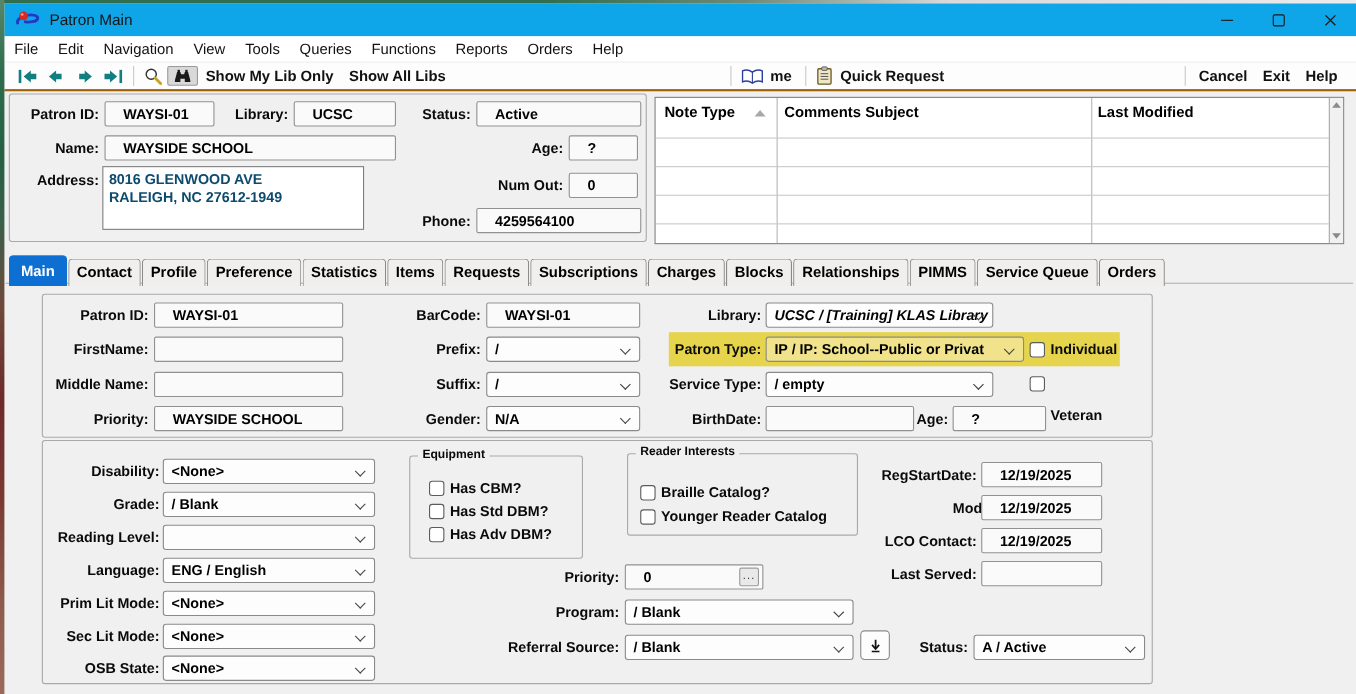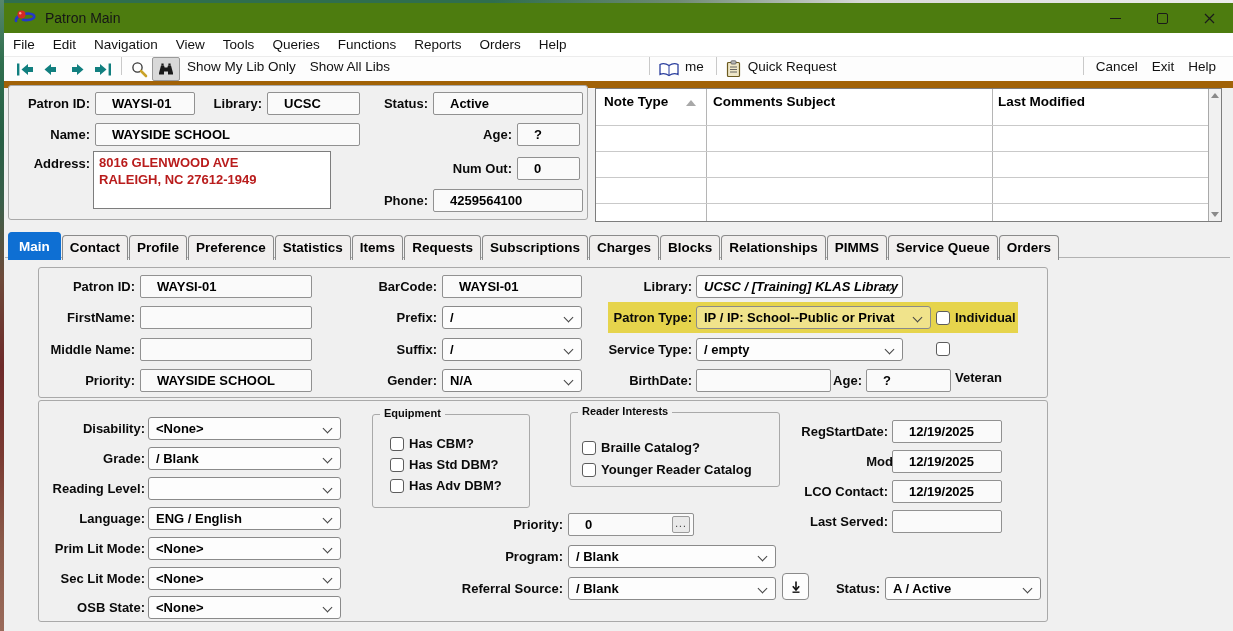--- a/index.html
+++ b/index.html
@@ -3,43 +3,43 @@
 <meta charset="utf-8">
 <style>
   html,body{margin:0;padding:0;}
   body{font-family:"Liberation Sans",sans-serif;}
   .screen{position:relative;width:1233px;height:631px;background:#f0f0f0;overflow:hidden;}
   .edge-top{position:absolute;left:0;top:0;width:100%;height:3px;z-index:9;
     background:linear-gradient(90deg,#2f6e4e 0%,#2f6e4e 40%,#6f8a74 55%,#d9d9d9 70%,#ececec 100%);}
   .edge-left{position:absolute;left:0;top:0;width:4px;height:100%;z-index:9;
     background:linear-gradient(180deg,#57876b 0%,#2f6e4e 10%,#275f44 22%,#3a5f4a 32%,#6e4a3a 44%,#6e2a2a 58%,#7a3a32 72%,#8a5a4a 86%,#9a6a5a 100%);}
   
-  .titlebar{position:absolute;left:4px;top:3px;right:0;height:30px;background:#4d7c0f;display:flex;align-items:center;}
+  .titlebar{position:absolute;left:4px;top:3px;right:0;height:30px;background:#0ea5e9;display:flex;align-items:center;}
   .app-icon{margin-left:10px;display:flex;align-items:center;}
   .title-text{margin-left:9px;font-size:14px;color:#161616;}
   .win-controls{margin-left:auto;display:flex;height:100%;}
   .wc{width:47px;height:100%;display:flex;align-items:center;justify-content:center;}
   .glyph-min{width:11px;height:0;border-top:1.4px solid #1a1a1a;}
   .glyph-max{width:9px;height:9px;border:1.3px solid #1a1a1a;border-radius:2px;}
   
   .menubar{position:absolute;left:4px;top:33px;right:0;height:23px;background:#ffffff;display:flex;align-items:center;font-size:13.5px;color:#111;border-bottom:1px solid #ececec;}
   .menu-item{padding:2px 9px;white-space:nowrap;}
   
-  .toolbar{position:absolute;left:4px;top:57px;right:0;height:24px;background:#fdfdfd;border-bottom:7px solid #a16207;display:flex;font-size:13.5px;font-weight:400;color:#111;}
+  .toolbar{position:absolute;left:4px;top:57px;right:0;height:24px;background:#fdfdfd;border-bottom:2px solid #a16207;display:flex;align-items:center;font-size:13.5px;font-weight:700;color:#111;}
   .tb-btn{display:flex;align-items:center;justify-content:center;padding:1px 4px;}
   .tb-text{padding:2px 7px;white-space:nowrap;}
   .tb-sep{width:1px;height:18px;background:#c9c9c9;margin:0 5px;}
   .tb-pressed{background:#d9d9d9;border:1px solid #9a9a9a;border-radius:2px;}
   
   .gbox{position:absolute;border:1px solid #a9a9a9;border-radius:3px;background:#f0f0f0;box-sizing:border-box;}
   .lbl{position:absolute;font-size:13px;font-weight:600;color:#0a0a0a;text-align:right;white-space:nowrap;height:23px;line-height:23px;}
   .field{position:absolute;height:23px;background:#fafafa;border:1px solid #919191;border-radius:2px;font-size:13px;font-weight:600;color:#000;padding:0 16px;line-height:21px;white-space:nowrap;overflow:hidden;box-sizing:border-box;}
   .select{position:absolute;height:23px;background:#fdfdfd;border:1px solid #8a8a8a;border-radius:3px;font-size:13px;font-weight:600;color:#000;padding:0 22px 0 7px;line-height:21px;white-space:nowrap;overflow:hidden;box-sizing:border-box;}
   .select::after{content:"";position:absolute;right:9px;top:7px;width:6px;height:6px;border-right:1.5px solid #444;border-bottom:1.5px solid #444;transform:rotate(45deg);}
-  .ta{position:absolute;background:#ffffff;border:1px solid #7d7d7d;font-size:13px;font-weight:600;color:#b91c1c;padding:2px 5px;box-sizing:border-box;line-height:17px;}
+  .ta{position:absolute;background:#ffffff;border:1px solid #7d7d7d;font-size:13px;font-weight:600;color:#0c4a6e;padding:2px 5px;box-sizing:border-box;line-height:17px;}
   .cb{position:absolute;width:14px;height:14px;border:1px solid #5c5c5c;border-radius:3px;background:#fff;box-sizing:border-box;}
   .cb-lbl{position:absolute;font-size:13px;font-weight:600;color:#0a0a0a;white-space:nowrap;height:22px;line-height:22px;}
   .legend{position:absolute;font-size:11px;font-weight:600;color:#0a0a0a;background:#f0f0f0;padding:0 4px;z-index:3;white-space:nowrap;}
   .hl-band{position:absolute;left:608px;top:302px;width:410px;height:31px;background:#e6d44c;}
   .mini-btn{position:absolute;width:18px;height:17px;background:#e9e9e9;border:1px solid #9a9a9a;border-radius:2px;font-size:10px;line-height:13px;text-align:center;color:#333;letter-spacing:1px;box-sizing:border-box;}
   .dl-btn{position:absolute;left:782px;top:573px;width:27px;height:27px;border:1px solid #8a8a8a;border-radius:4px;background:#fdfdfd;display:flex;align-items:center;justify-content:center;box-sizing:border-box;}
   
   .tabline{position:absolute;left:5px;right:3px;top:257px;height:1px;background:#b2b2b2;}
   .tabs{position:absolute;left:8px;top:232px;display:flex;align-items:flex-end;z-index:4;}
   .tab{border:1px solid #8a8a8a;border-bottom:none;border-radius:4px 4px 0 0;padding:4px 7px 5px;font-size:13.5px;font-weight:700;background:#f1efee;color:#000;margin-right:1px;white-space:nowrap;}

